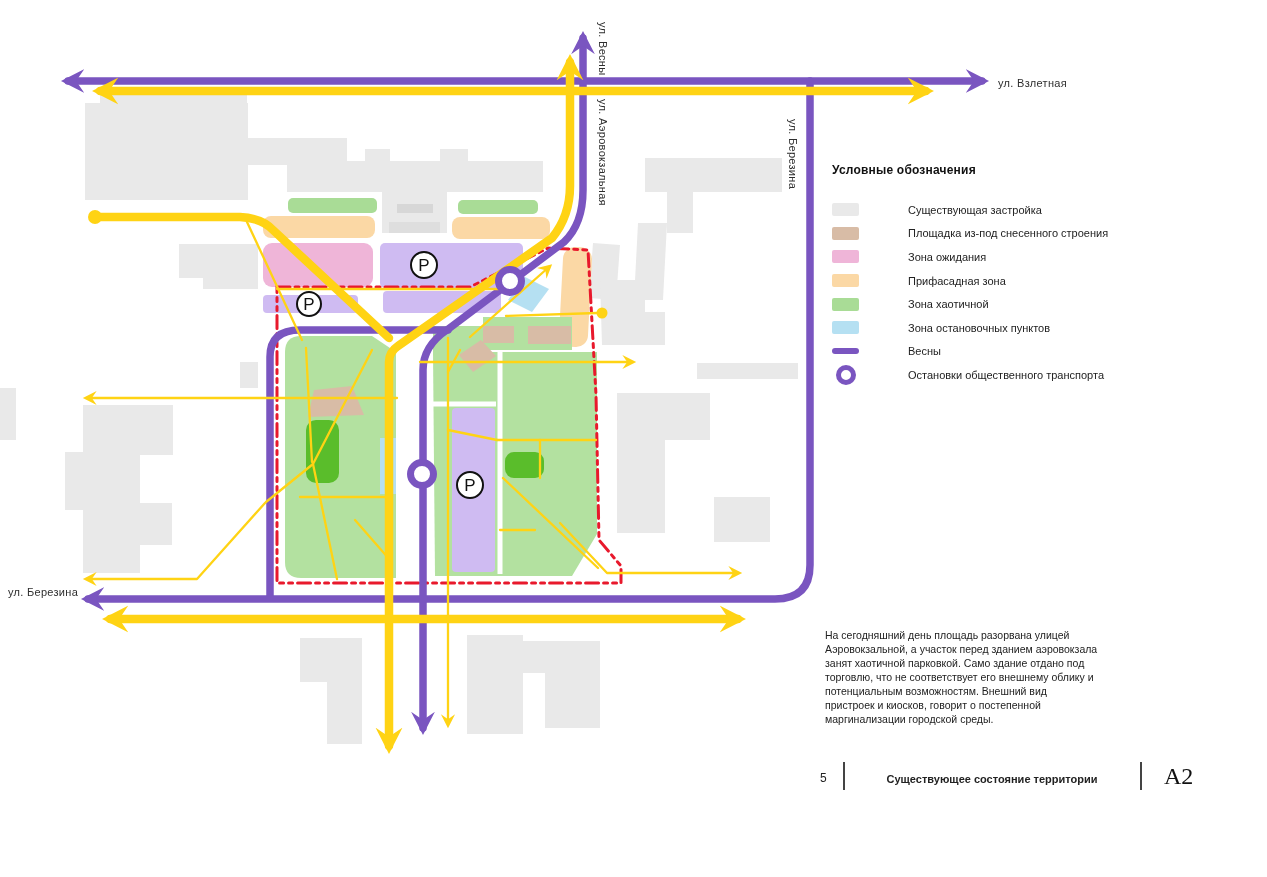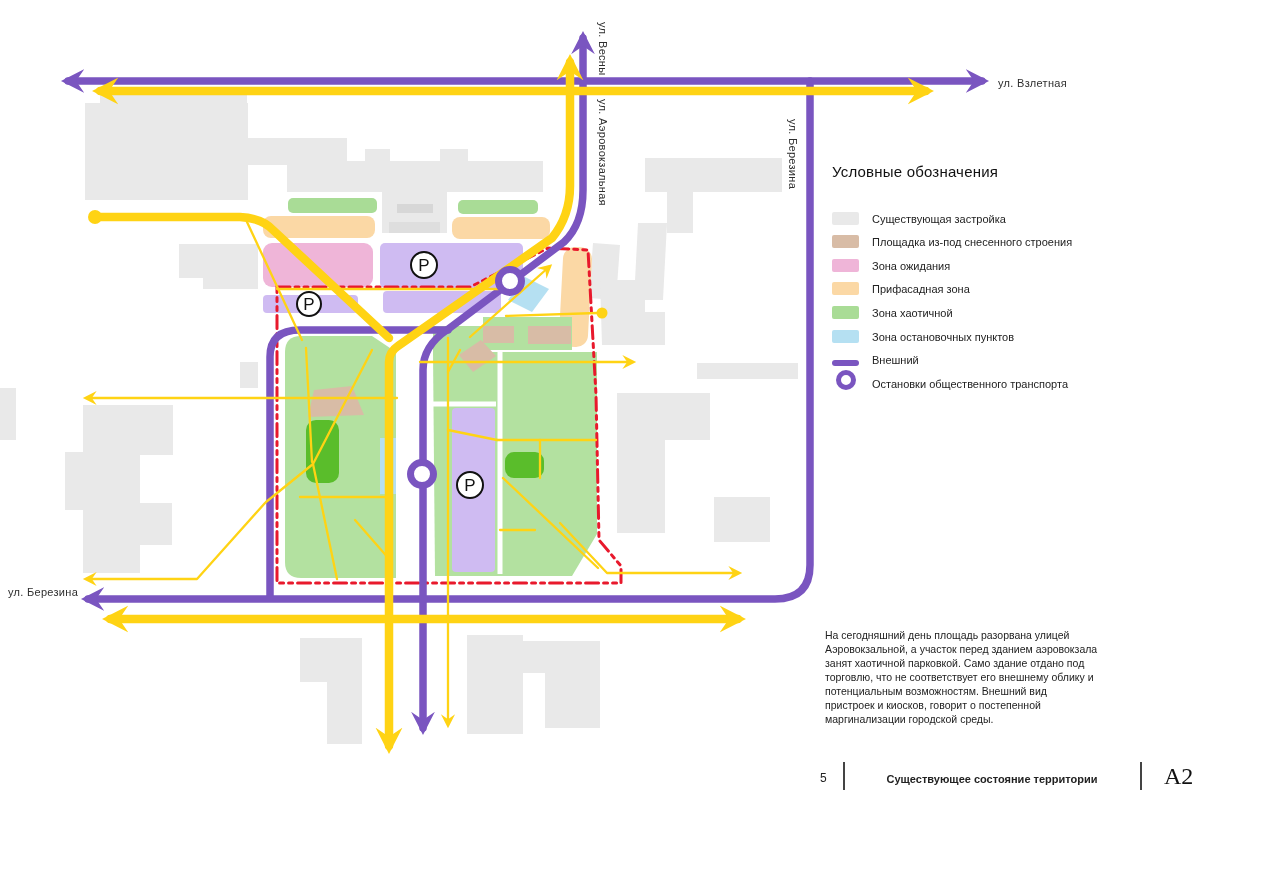--- a/index.html
+++ b/index.html
@@ -5,23 +5,23 @@
   html,body{margin:0;padding:0;}
   body{
     width:1267px;height:877px;position:relative;background:#ffffff;
     font-family:"Liberation Sans", sans-serif;color:#222;overflow:hidden;
   }
   #map-canvas{position:absolute;left:0;top:0;}
   .street-label{font-size:11px;fill:#2e2e2e;letter-spacing:.3px;}
   .p-letter{font-size:17px;fill:#111;}
   
   .legend{position:absolute;left:832px;top:163px;width:420px;}
-  .legend-title{font-size:15px;font-weight:normal;color:#111;letter-spacing:.2px;}
+  .legend-title{font-size:12px;font-weight:bold;color:#111;letter-spacing:.2px;}
   .legend-rows{margin-top:21px;}
-  .lrow{display:flex;align-items:flex-end;height:23.6px;}
+  .lrow{display:flex;align-items:center;height:23.6px;gap:36px;}
   .sw{width:27px;height:13px;border-radius:2px;flex:0 0 27px;}
   .sw-existing{background:#e9e9e9;}
   .sw-demolished{background:#d8bca6;}
   .sw-parking{background:#cfbbf2;}
   .sw-waiting{background:#efb5d8;}
   .sw-facade{background:#fbd8a5;}
   .sw-greenery{background:#a9dc96;}
   .sw-quiet{background:#5abd2b;}
   .sw-stops{background:#b5e0f2;}
   .sw-box{width:27px;flex:0 0 27px;display:flex;align-items:center;justify-content:center;}
@@ -224,21 +224,21 @@
       <span class="llabel">Зона хаотичной</span>
     </div>
     <div class="lrow">
       <span class="sw sw-stops"></span>
       <span class="llabel">Зона остановочных пунктов</span>
     </div>
     <div class="lrow">
       <span class="sw-box">
           <span class="sw-line-p"></span>
         </span>
-      <span class="llabel">Внешний</span>
+      <span class="llabel">Весны</span>
     </div>
     <div class="lrow">
       <span class="sw-box">
           <span class="sw-ring"></span>
         </span>
       <span class="llabel">Остановки общественного транспорта</span>
     </div>
   </div>
 </div>
 

